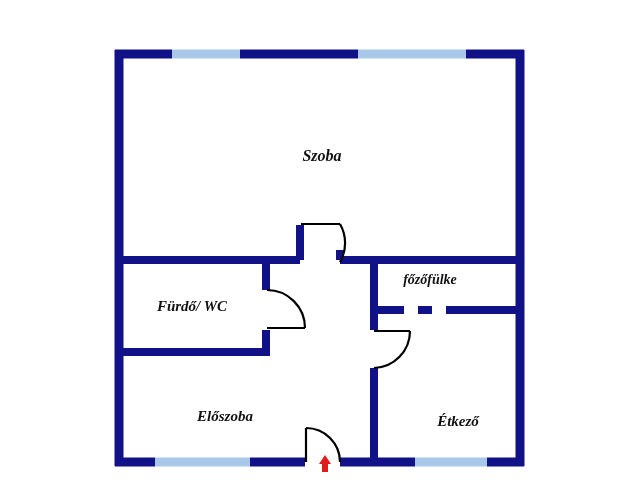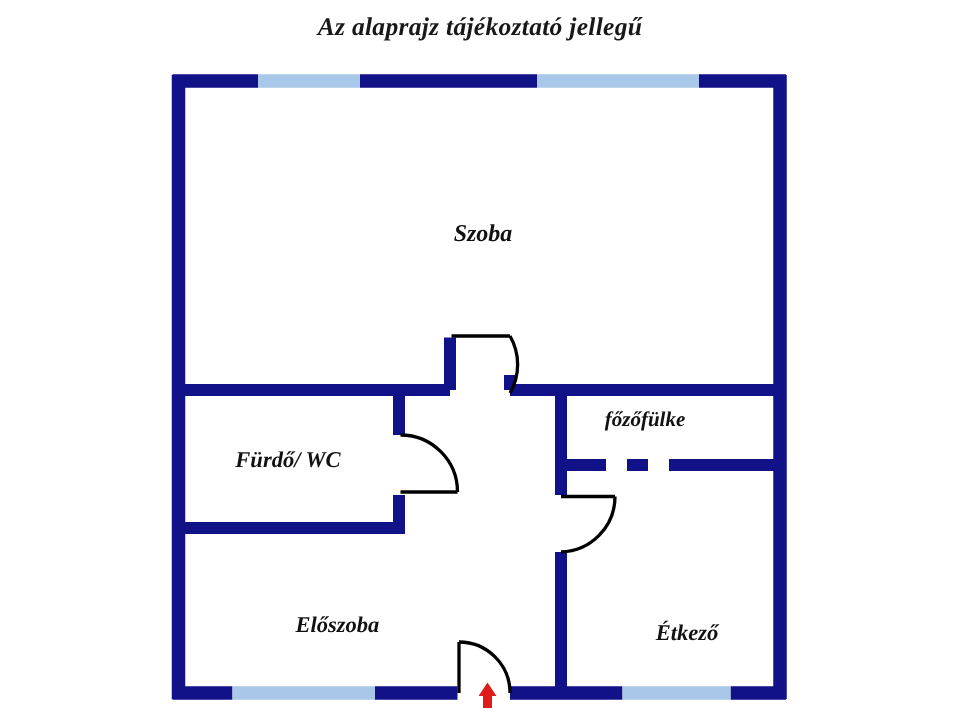--- a/index.html
+++ b/index.html
@@ -47,21 +47,20 @@
   }
   .room-label-lg { font-size: 16px; }
   .room-label-md { font-size: 15px; }
   .room-label-sm { font-size: 14px; }
 </style>
 </head>
 <body>
 
 <div id="plan-root">
 
-  <div id="plan-title">Az alaprajz tájékoztató jellegű</div>
 
   <svg id="floorplan-svg" width="640" height="480" viewBox="0 0 640 480">
 
     <g stroke="#111188" stroke-width="9" fill="none" stroke-linecap="butt">
 
       <line x1="115" y1="54" x2="172" y2="54"></line>
       <line x1="240" y1="54" x2="358" y2="54"></line>
       <line x1="466" y1="54" x2="524" y2="54"></line>
 
       <line x1="119" y1="50" x2="119" y2="466"></line>

